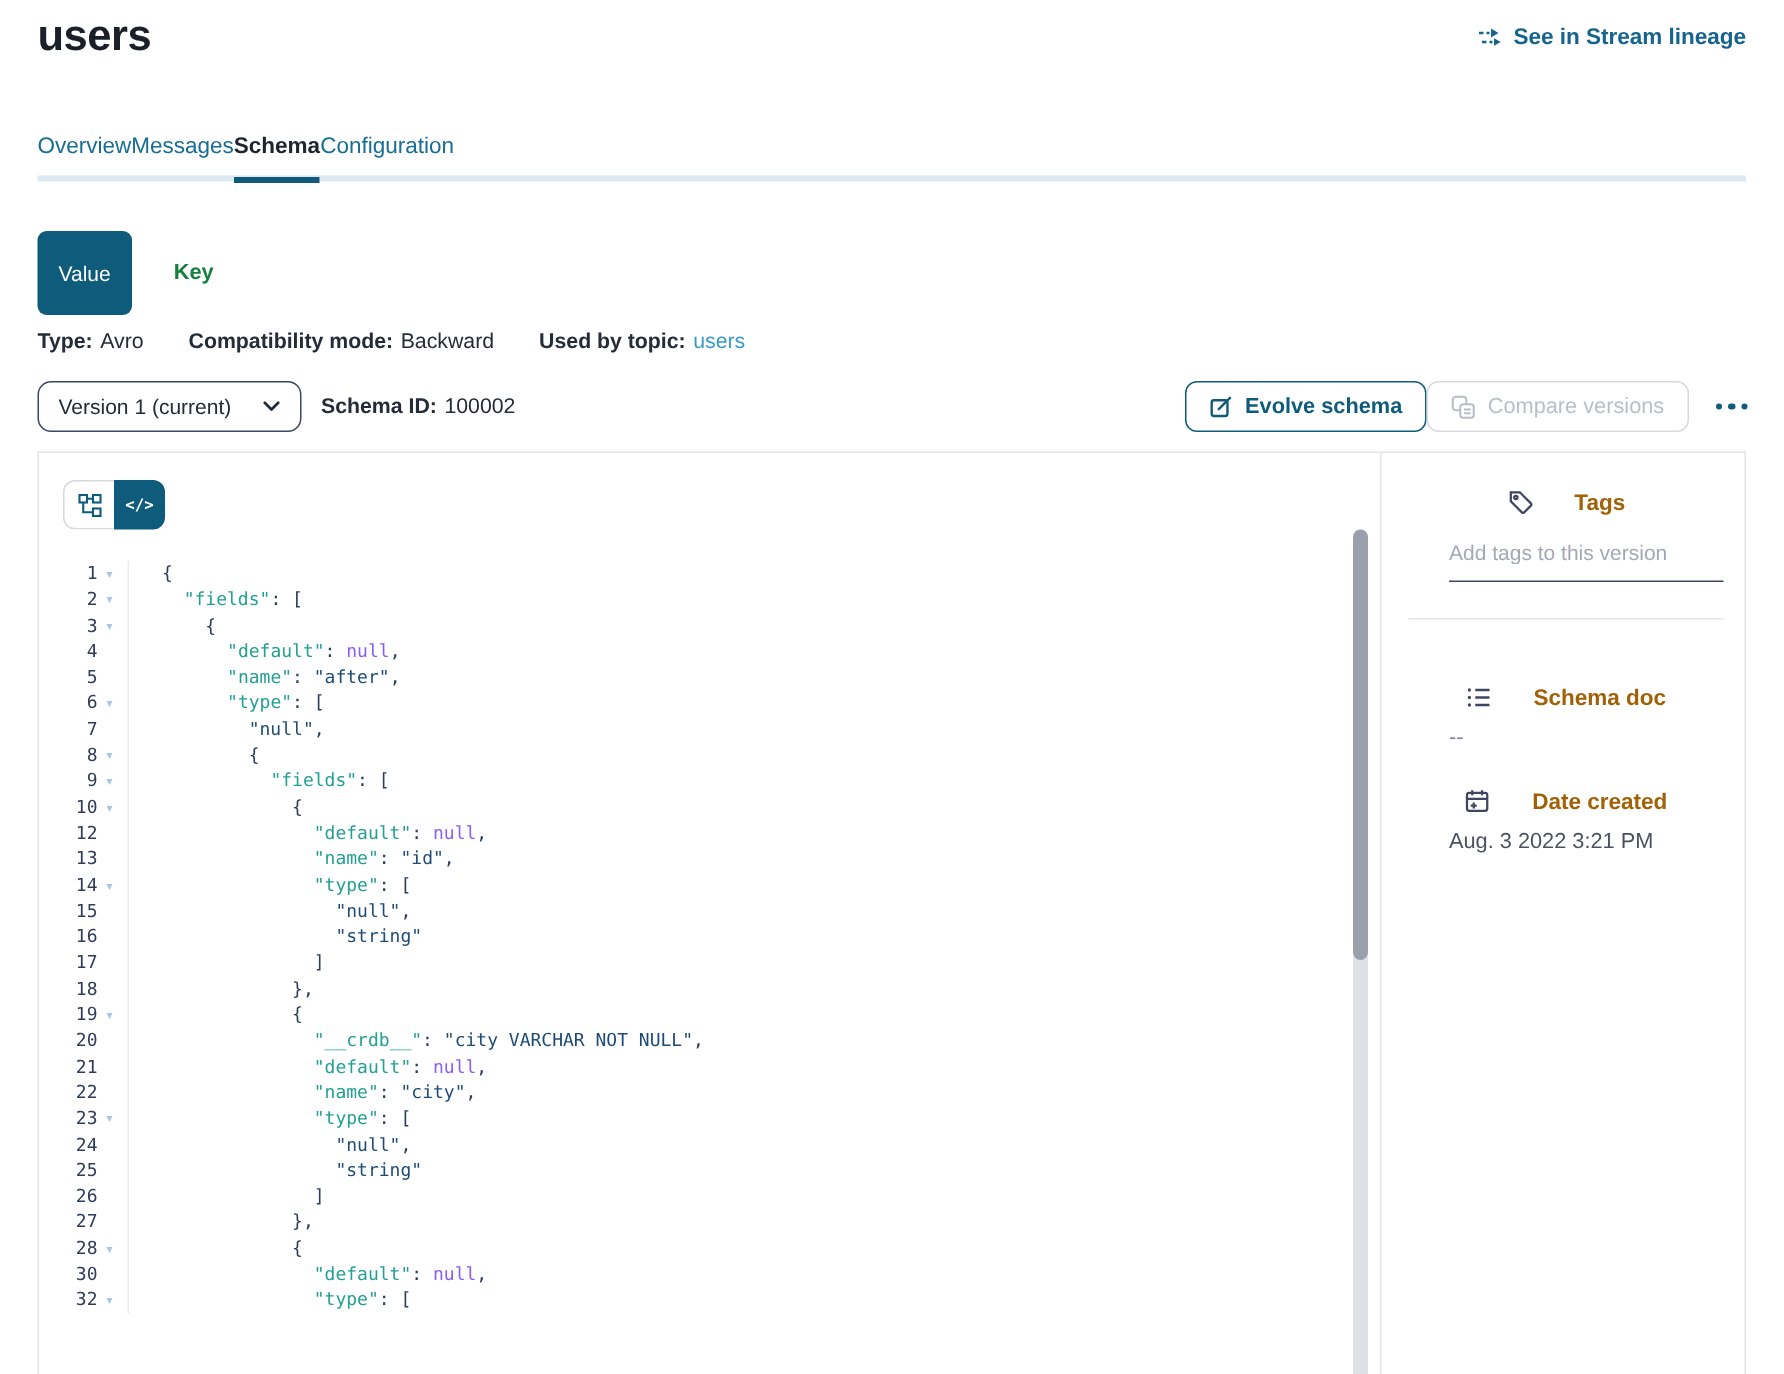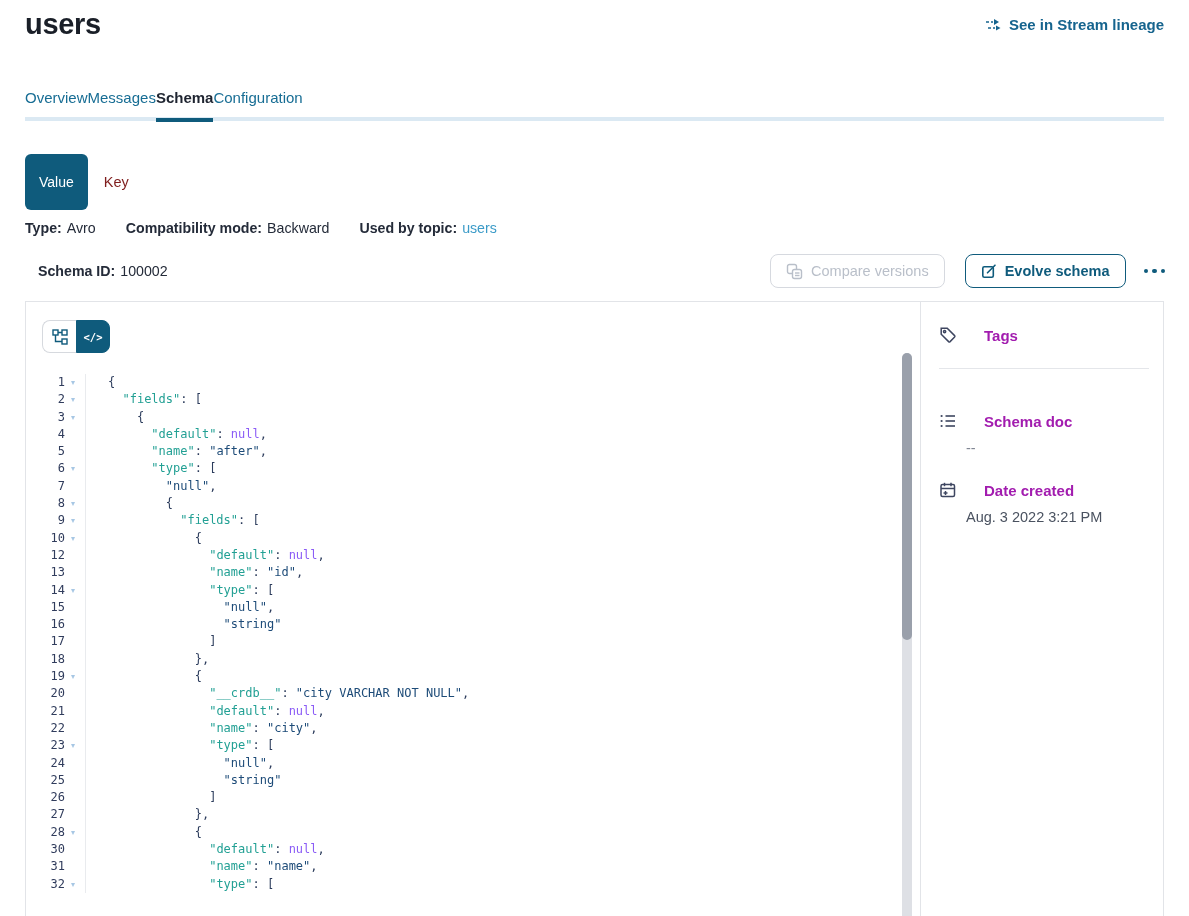--- a/index.html
+++ b/index.html
@@ -16,21 +16,21 @@
   .tabs { position:absolute; left:25px; right:25px; top:89px; display:flex; }
   .tabs-underline { position:absolute; left:25px; right:25px; top:117px; height:4px; background:#dbe9f3; }
   .tab { font-size:15px; font-weight:500; color:#176d94; padding-bottom:13px; position:relative; cursor:pointer; }
   .tab.active { color:#1e2430; font-weight:700; }
   .tab.active::after { content:""; position:absolute; left:0; right:0; bottom:-3px; height:4px; background:#0f5b7c; z-index:2; }
 
   
   .vk-row { position:absolute; left:25px; top:154px; display:flex; align-items:center; }
   .value-btn { background:#0f5b7c; color:#fff; font-size:14px; font-weight:500;
                padding:20px 14px; border:none; border-radius:6px; cursor:pointer; }
-  .key-link { margin-left:16px; color:#7f1d1d; font-size:14.5px; font-weight:400; cursor:pointer; }
+  .key-link { margin-left:28px; color:#15803d; font-size:14.5px; font-weight:700; cursor:pointer; }
 
   
   .meta-row { position:absolute; left:25px; top:220px; display:flex; gap:30px; font-size:14.2px; color:#242b39; }
   .meta-item b { font-weight:700; margin-right:5px; }
   .topic-link { color:#3b9bc8; cursor:pointer; }
 
   
   .version-row { position:absolute; left:25px; right:22px; top:254px; height:34px;
                  display:flex; align-items:center; }
   .version-select { width:176px; height:34px; border:1.4px solid #3b4663; border-radius:9px;
@@ -72,21 +72,21 @@
   .ln   { width:39px; text-align:right; color:#303c5c; flex:none; }
   .fold { width:21px; flex:none; border-right:1px solid #e9ebee; color:#a7c7e4;
           font-size:8px; padding-left:6px; line-height:18px; cursor:pointer; font-family:"Liberation Sans",sans-serif; }
   .code-text { white-space:pre; padding-left:22px; }
   .tok-k { color:#22a094; }
   .tok-s { color:#1d4b78; }
   .tok-n { color:#8b5cf6; }
   .tok-p { color:#2c3c5c; }
 
   
-  .side-head { display:flex; align-items:center; gap:27px; font-size:15px; font-weight:700; color:#a21caf; }
+  .side-head { display:flex; align-items:center; gap:27px; font-size:15px; font-weight:700; color:#a16207;justify-content:center; }
   .tags-input { margin:16px 0 0 27px; border:none; border-bottom:1.5px solid #3e4660;
                 padding:0 0 11px 0; width:calc(100% - 27px); font-size:14px; color:#333;
                 font-family:"Liberation Sans",sans-serif; outline:none; background:transparent; }
   .tags-input::placeholder { color:#a3a9b4; }
   .side-divider { margin-top:24px; height:1px; background:#e4e6ea; }
   .sec-gap1 { margin-top:43px; }
   .sec-gap2 { margin-top:25px; }
   .side-value { margin:10px 0 0 27px; font-size:14.5px; }
   .val-muted { color:#818794; }
   .val-dark  { color:#4a5260; }
@@ -129,43 +129,51 @@
   </span>
   <span class="meta-item">
     <b>Compatibility mode:</b><span>Backward</span>
   </span>
   <span class="meta-item">
     <b>Used by topic:</b><span class="topic-link">users</span>
   </span>
 </div>
 
 <div class="version-row">
+  <div class="version-select">
+    <span>Version 1 (current)</span>
+    <span>
+      <svg width="12" height="8" viewBox="0 0 12 8" fill="none" stroke="#222b3a" stroke-width="1.8" stroke-linecap="round" stroke-linejoin="round">
+          <path d="M1.5 1.5 L6 6 L10.5 1.5"></path>
+        </svg>
+    </span>
+  </div>
   <span class="schema-id">
     <b>Schema ID:</b><span>100002</span>
   </span>
   <span class="vr-spacer"></span>
+  <button class="btn btn-primary-outline">
+    <span>
+      <svg width="16" height="16" viewBox="0 0 16 16" fill="none" stroke="#0f5b7c" stroke-width="1.6">
+        <rect x="1.8" y="3.8" width="10.5" height="10.5" rx="1.5"></rect>
+        <path d="M6.5 9.8 L14 2.2" stroke-linecap="round"></path>
+      </svg>
+    </span>
+    <span>Evolve schema</span>
+  </button>
   <button class="btn btn-disabled">
     <span>
       <svg width="17" height="17" viewBox="0 0 17 17" fill="none" stroke="#b9bfc9" stroke-width="1.4">
         <rect x="1.5" y="1.5" width="9" height="9" rx="2"></rect>
         <rect x="6.5" y="6.5" width="9" height="9" rx="2" fill="#ffffff"></rect>
         <line x1="9" y1="10" x2="13.5" y2="10"></line>
           <line x1="9" y1="12.5" x2="13.5" y2="12.5"></line>
       </svg>
     </span>
     <span>Compare versions</span>
-  </button>
-  <button class="btn btn-primary-outline">
-    <span>
-      <svg width="16" height="16" viewBox="0 0 16 16" fill="none" stroke="#0f5b7c" stroke-width="1.6">
-        <rect x="1.8" y="3.8" width="10.5" height="10.5" rx="1.5"></rect>
-        <path d="M6.5 9.8 L14 2.2" stroke-linecap="round"></path>
-      </svg>
-    </span>
-    <span>Evolve schema</span>
   </button>
   <button class="more-btn">
     <i></i>
       <i></i>
       <i></i>
   </button>
 </div>
 
 <div class="card">
 
@@ -321,25 +329,20 @@
           <span class="ln">28</span>
           <span class="fold">▾</span>
           <span class="code-text">            <span class="tok-p">{</span></span>
         </div>
         <div class="code-row">
           <span class="ln">30</span>
           <span class="fold"></span>
           <span class="code-text">              <span class="tok-k">"default"</span><span class="tok-p">: </span><span class="tok-n">null</span><span class="tok-p">,</span></span>
         </div>
         <div class="code-row">
-          <span class="ln">31</span>
-          <span class="fold"></span>
-          <span class="code-text">              <span class="tok-k">"name"</span><span class="tok-p">: </span><span class="tok-s">"name"</span><span class="tok-p">,</span></span>
-        </div>
-        <div class="code-row">
           <span class="ln">32</span>
           <span class="fold">▾</span>
           <span class="code-text">              <span class="tok-k">"type"</span><span class="tok-p">: [</span></span>
         </div>
       </div>
 
     <div class="scroll-track"></div>
     <div class="scroll-thumb"></div>
   </div>
 
@@ -347,20 +350,21 @@
 
     <div class="side-head">
       <span>
         <svg width="18" height="18" viewBox="0 0 18 18" fill="none" stroke="#3e4660" stroke-width="1.5">
           <path d="M2.2 2.2 H8.2 L15.6 9.6 A1.1 1.1 0 0 1 15.6 11.1 L11.1 15.6 A1.1 1.1 0 0 1 9.6 15.6 L2.2 8.2 Z"></path>
           <circle cx="5.6" cy="5.6" r="1.1"></circle>
         </svg>
       </span>
       <span>Tags</span>
     </div>
+    <input class="tags-input" value="" placeholder="Add tags to this version" style="">
     <div class="side-divider"></div>
 
     <div class="side-head sec-gap1">
       <span>
         <svg width="18" height="18" viewBox="0 0 18 18" fill="none" stroke="#3e4660" stroke-width="1.6">
           <circle cx="2.6" cy="4" r="1.1" fill="#3e4660" stroke="none"></circle>
           <circle cx="2.6" cy="9" r="1.1" fill="#3e4660" stroke="none"></circle>
           <circle cx="2.6" cy="14" r="1.1" fill="#3e4660" stroke="none"></circle>
           <line x1="6.5" y1="4" x2="16" y2="4"></line>
             <line x1="6.5" y1="9" x2="16" y2="9"></line>

